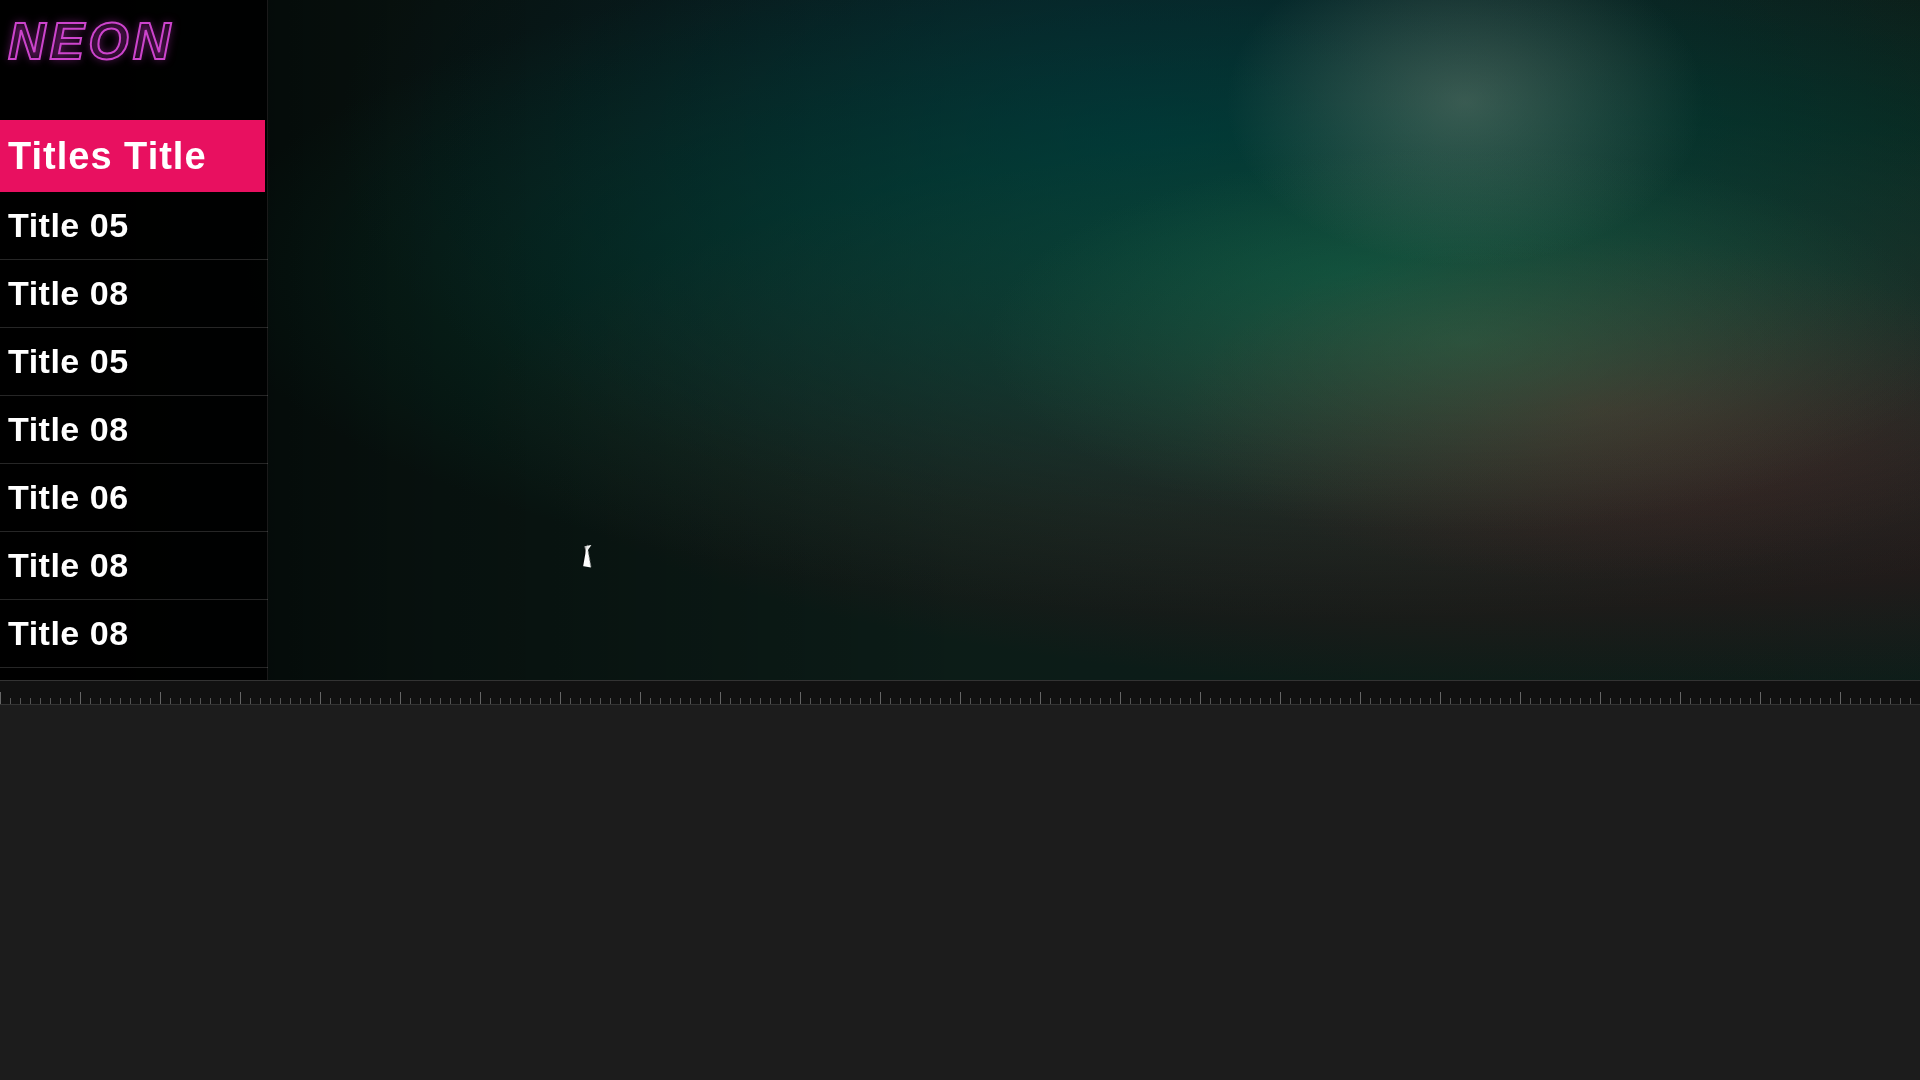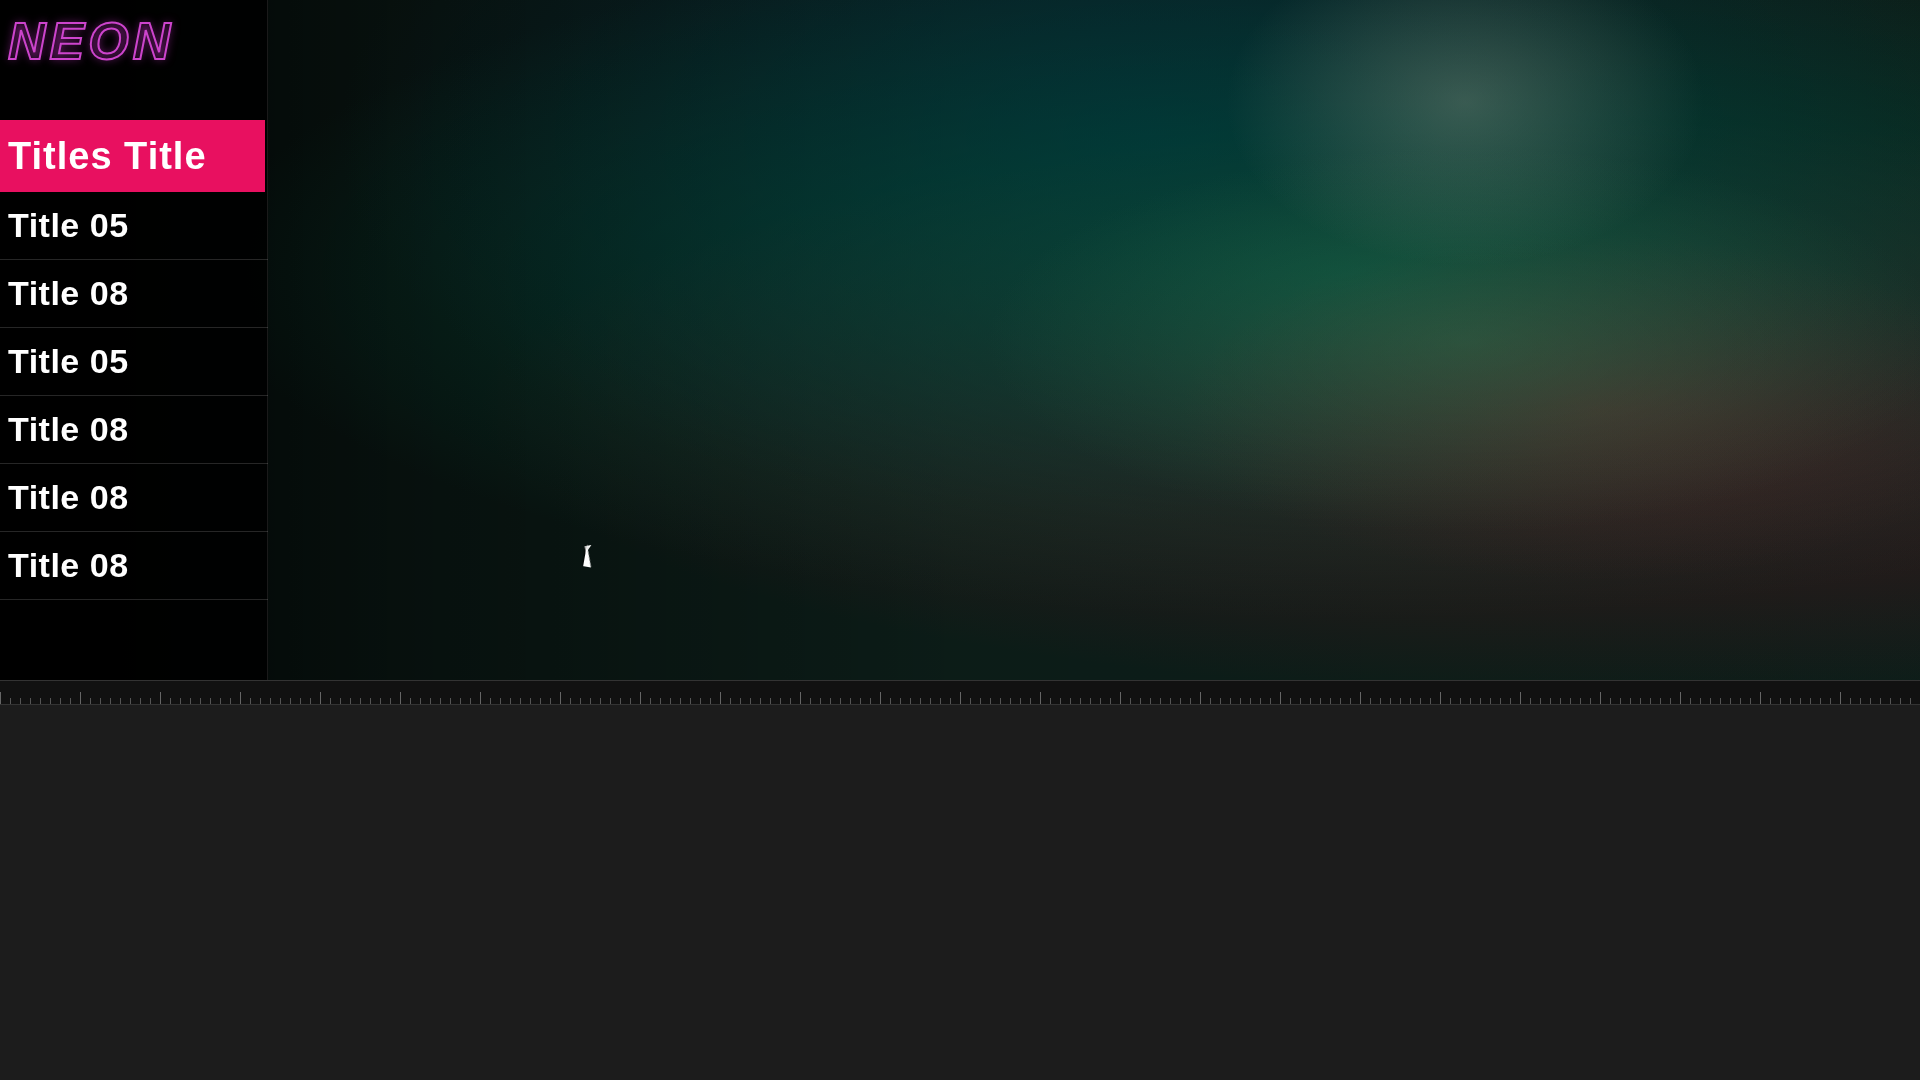--- a/index.html
+++ b/index.html
@@ -238,20 +238,23 @@
       <span>Title 05</span>
     </div>
     <div class="menu-item">
       <span>Title 08</span>
     </div>
     <div class="menu-item">
       <span>Title 05</span>
     </div>
     <div class="menu-item">
       <span>Title 08</span>
+    </div>
+    <div class="menu-item">
+      <span>Title 06</span>
     </div>
     <div class="menu-item">
       <span>Title 08</span>
     </div>
     <div class="menu-item">
       <span>Title 08</span>
     </div>
   </div>
 </div>
 

